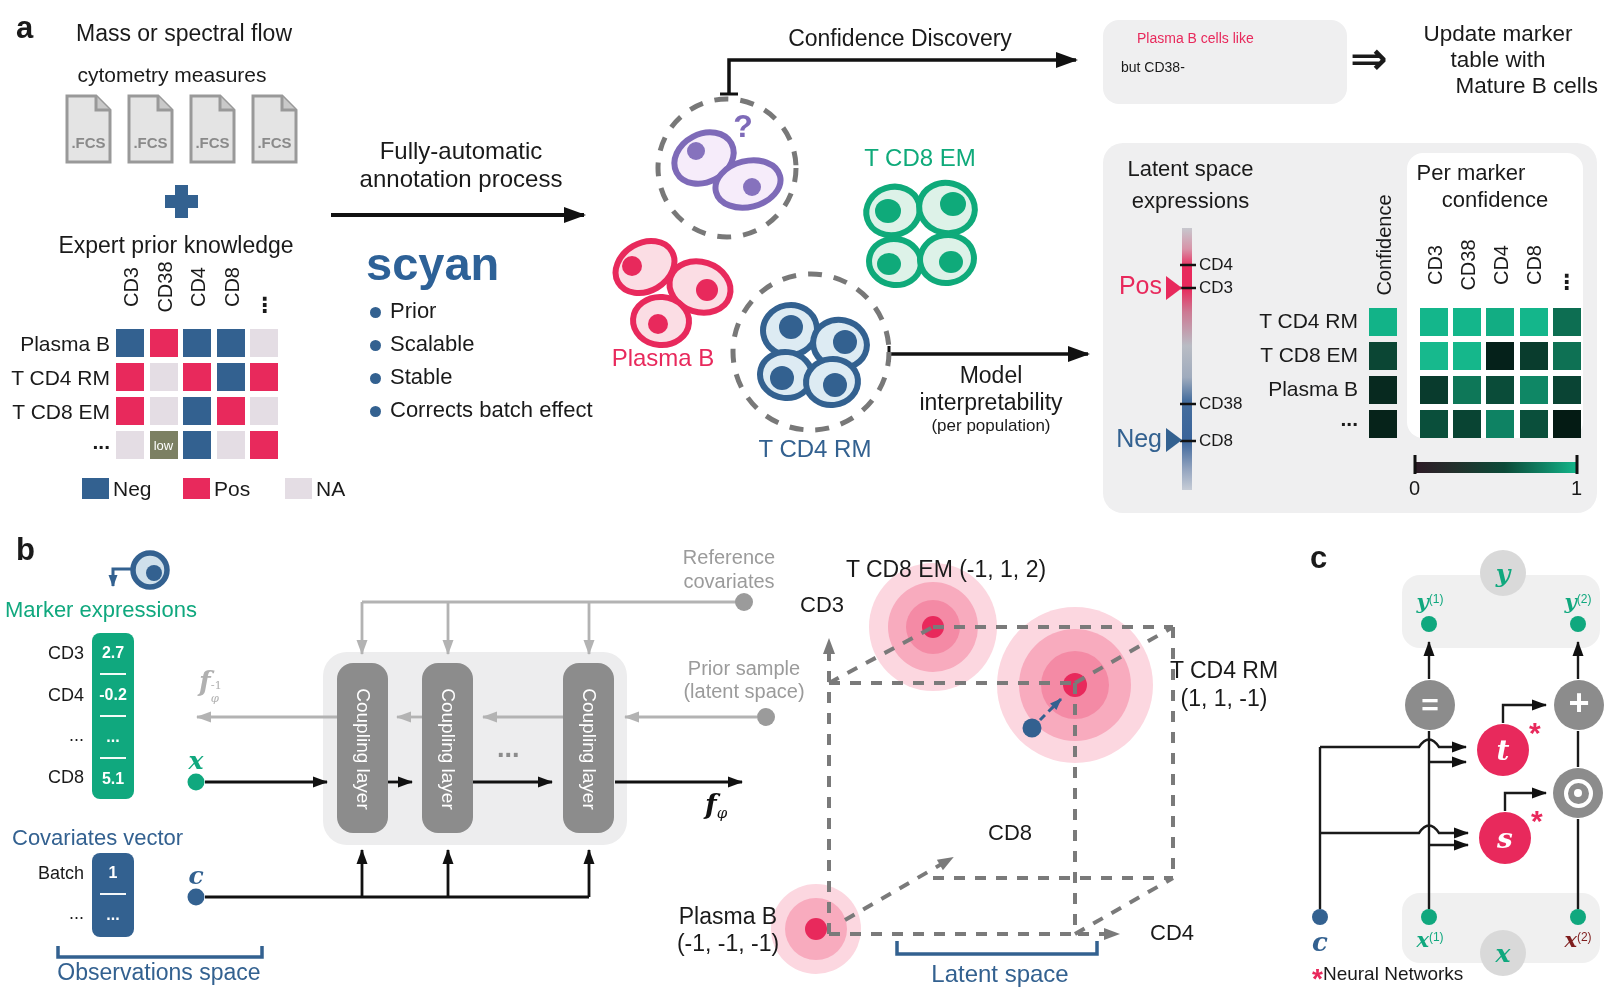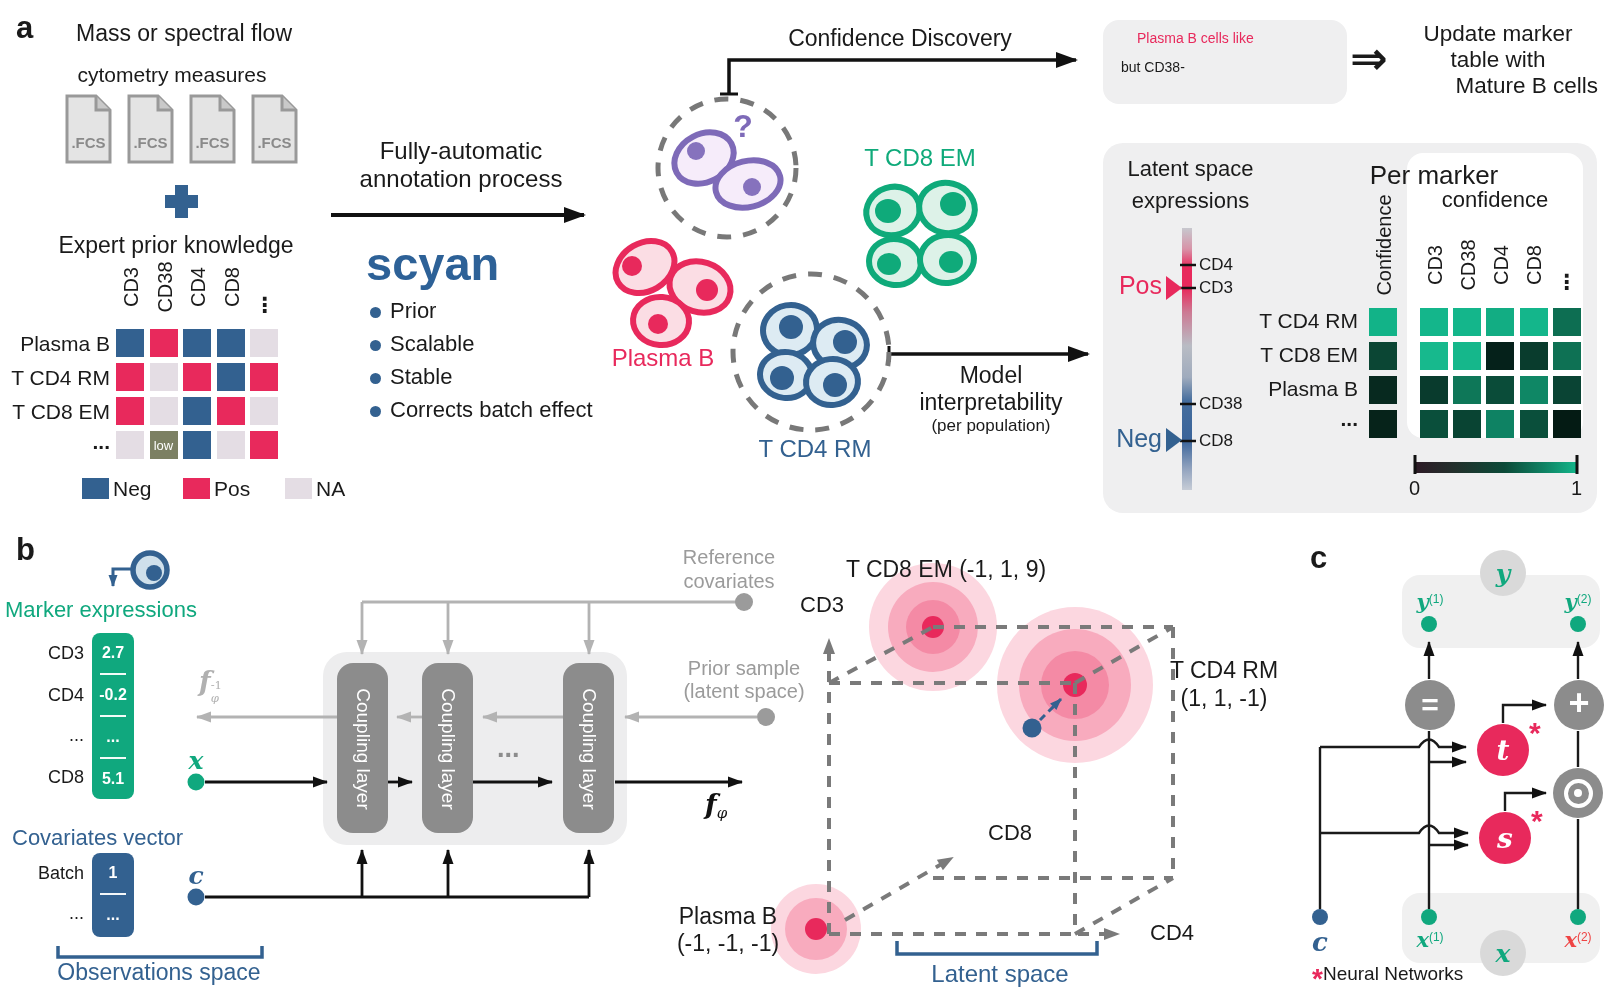--- a/index.html
+++ b/index.html
@@ -348,21 +348,21 @@
   <div class="abs txt rgt" style="left:1248px;top:343px;width:110px;font-size:21px;">T CD8 EM</div>
   <div class="abs txt rgt" style="left:1248px;top:377px;width:110px;font-size:21px;">Plasma B</div>
   <div class="abs txt rgt bold" style="left:1248px;top:407px;width:110px;font-size:21px;">...</div>
   <div class="abs txt ctr rot-ccw" style="left:1318px;top:235px;width:130px;height:20px;font-size:20px;">Confidence</div>
   <div id="conf-grid" class="abs mid" style="left:1369px;top:308px;">
       <div class="cell" style="left: 0px; top: 0px; width: 28px; height: 28px; background: rgb(18, 179, 136);"></div>
       <div class="cell" style="left: 0px; top: 34px; width: 28px; height: 28px; background: rgb(11, 70, 52);"></div>
       <div class="cell" style="left: 0px; top: 68px; width: 28px; height: 28px; background: rgb(7, 41, 31);"></div>
       <div class="cell" style="left: 0px; top: 102px; width: 28px; height: 28px; background: rgb(6, 35, 26);"></div>
     </div>
-  <div class="abs txt ctr" style="left:1332px;top:160px;width:204px;font-size:26px;">Per marker</div>
+  <div class="abs txt ctr" style="left:1369px;top:160px;width:204px;font-size:22px;">Per marker</div>
   <div class="abs txt ctr" style="left:1407px;top:187px;width:176px;font-size:22px;">confidence</div>
   <div class="abs txt ctr rot-ccw" style="left:1399px;top:255px;width:70px;height:20px;font-size:20px;">CD3</div>
   <div class="abs txt ctr rot-ccw" style="left:1432px;top:255px;width:70px;height:20px;font-size:20px;">CD38</div>
   <div class="abs txt ctr rot-ccw" style="left:1465px;top:255px;width:70px;height:20px;font-size:20px;">CD4</div>
   <div class="abs txt ctr rot-ccw" style="left:1498px;top:255px;width:70px;height:20px;font-size:20px;">CD8</div>
   <div class="abs txt ctr bold" style="left:1556px;top:270px;width:20px;font-size:21px;">⋮</div>
   <div id="heat-grid" class="abs mid" style="left:1420px;top:308px;">
       <div class="cell" style="left: 0px; top: 0px; width: 28px; height: 28px; background: rgb(20, 182, 139);"></div>
       <div class="cell" style="left: 33.2px; top: 0px; width: 28px; height: 28px; background: rgb(20, 182, 139);"></div>
       <div class="cell" style="left: 66.4px; top: 0px; width: 28px; height: 28px; background: rgb(18, 173, 131);"></div>
@@ -412,21 +412,21 @@
 
   <div class="abs txt bold" style="left:497px;top:733px;font-size:27px;color:#8c8c8c;">...</div>
   <div class="abs txt ctr" style="left:649px;top:546px;width:160px;font-size:20px;color:#9b9b9b;">Reference</div>
   <div class="abs txt ctr" style="left:649px;top:570px;width:160px;font-size:20px;color:#9b9b9b;">covariates</div>
   <div class="abs txt ctr" style="left:664px;top:657px;width:160px;font-size:20px;color:#9b9b9b;">Prior sample</div>
   <div class="abs txt ctr" style="left:664px;top:680px;width:160px;font-size:20px;color:#9b9b9b;">(latent space)</div>
 
   <div class="abs txt" style="left:800px;top:592px;font-size:22px;">CD3</div>
   <div class="abs txt" style="left:988px;top:820px;font-size:22px;">CD8</div>
   <div class="abs txt" style="left:1150px;top:920px;font-size:22px;">CD4</div>
-  <div class="abs txt ctr" style="left:843px;top:556px;width:206px;font-size:23px;">T CD8 EM (-1, 1, 9)</div>
+  <div class="abs txt ctr" style="left:843px;top:556px;width:206px;font-size:23px;">T CD8 EM (-1, 1, 2)</div>
   <div class="abs txt ctr" style="left:1158px;top:657px;width:132px;font-size:23px;">T CD4 RM</div>
   <div class="abs txt ctr" style="left:1158px;top:685px;width:132px;font-size:23px;">(1, 1, -1)</div>
   <div class="abs txt ctr" style="left:654px;top:903px;width:148px;font-size:23px;">Plasma B</div>
   <div class="abs txt ctr" style="left:654px;top:930px;width:148px;font-size:23px;">(-1, -1, -1)</div>
   <div class="abs txt ctr" style="left:905px;top:960px;width:190px;font-size:24px;color:#336190;">Latent space</div>
 
   <div class="abs panel-label" style="left:1310px;top:540px;">c</div>
   <div class="node" style="left:1480px;top:550px;width:46px;height:46px;background:#d9d9d9;">
       <span class="mi bold" style="font-size:25px;color:#10a87e;">y</span>
     </div>
@@ -448,17 +448,17 @@
     </div>
   <div class="abs txt bold" style="left:1529px;top:716px;font-size:30px;color:#e8295c;">*</div>
   <div class="node" style="left:1479px;top:812px;width:52px;height:52px;background:#e8295c;">
       <span class="mi bold" style="font-size:28px;color:#fff;">s</span>
     </div>
   <div class="abs txt bold" style="left:1531px;top:804px;font-size:30px;color:#e8295c;">*</div>
   <div class="node" style="left:1480px;top:930px;width:46px;height:46px;background:#d9d9d9;">
       <span class="mi bold" style="font-size:25px;color:#10a87e;">x</span>
     </div>
   <div class="abs txt ctr" style="left:1405px;top:927px;width:50px;color:#10a87e;"><span class="mi bold" style="font-size:21px;">x</span><sup class="paren">(1)</sup></div>
-  <div class="abs txt ctr" style="left:1553px;top:927px;width:50px;color:#ef4444;"><span class="mi bold" style="font-size:21px;">x</span><sup class="paren">(2)</sup></div>
+  <div class="abs txt ctr" style="left:1553px;top:927px;width:50px;color:#7f1d1d;"><span class="mi bold" style="font-size:21px;">x</span><sup class="paren">(2)</sup></div>
   <div class="abs txt ctr mi bold" style="left:1308px;top:927px;width:24px;font-size:26px;color:#336190;">c</div>
   <div class="abs txt" style="left:1312px;top:963px;"><span class="bold" style="font-size:28px;color:#e8295c;vertical-align:-8px;">*</span><span style="font-size:19px;">Neural Networks</span></div>
 
 </div>
 
 </body></html>

